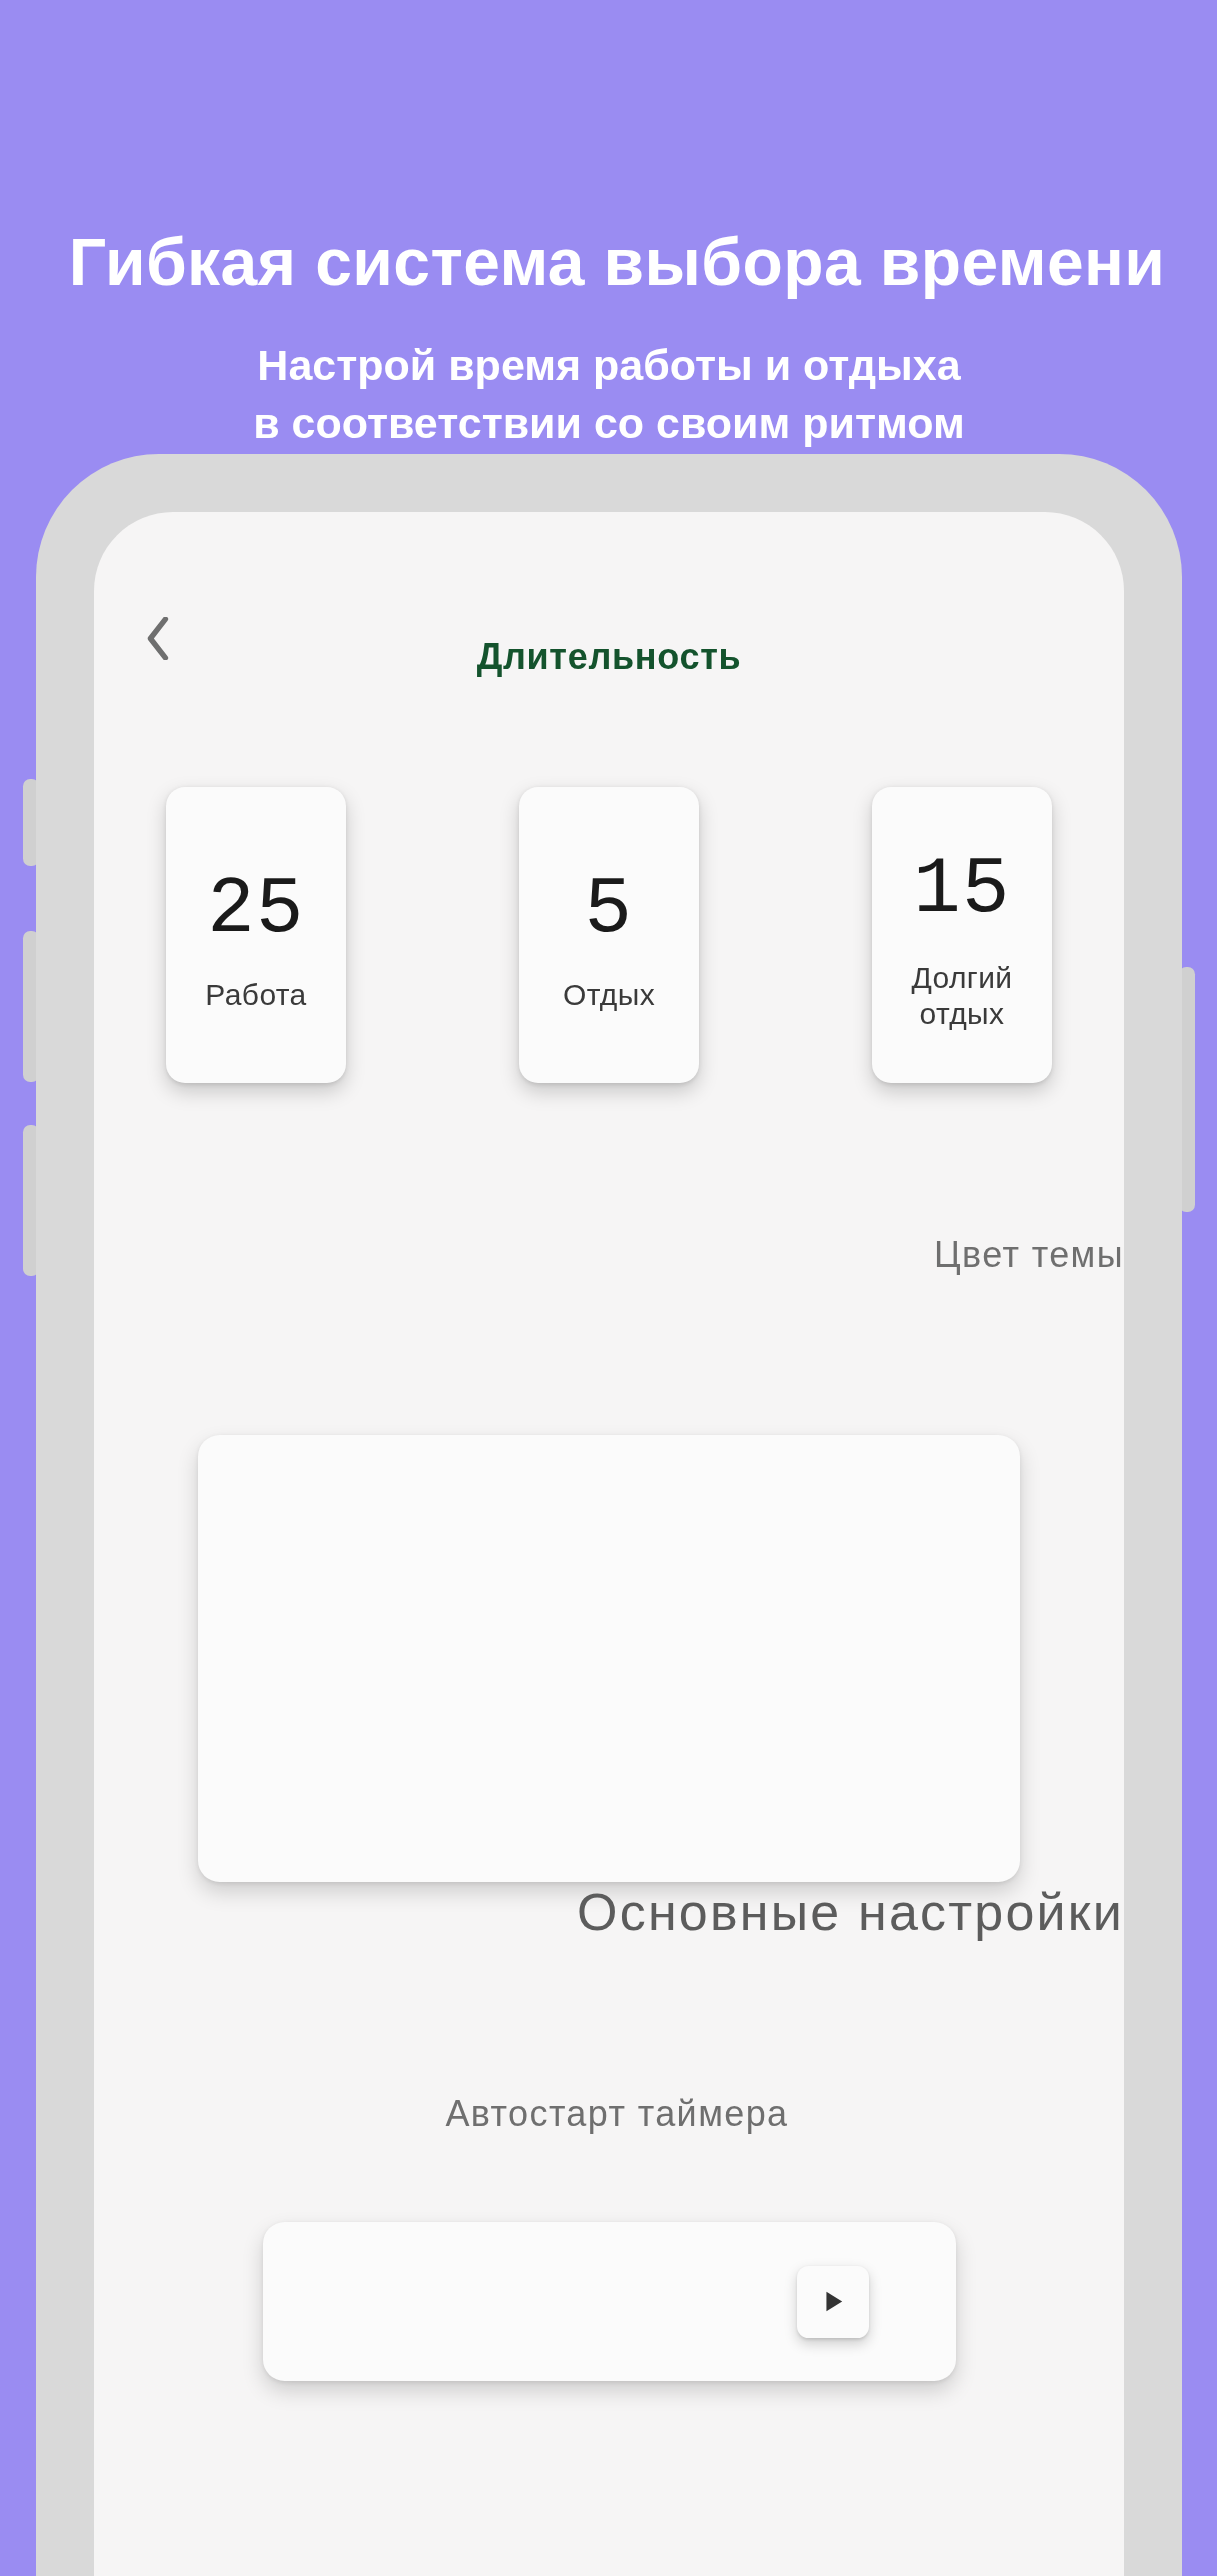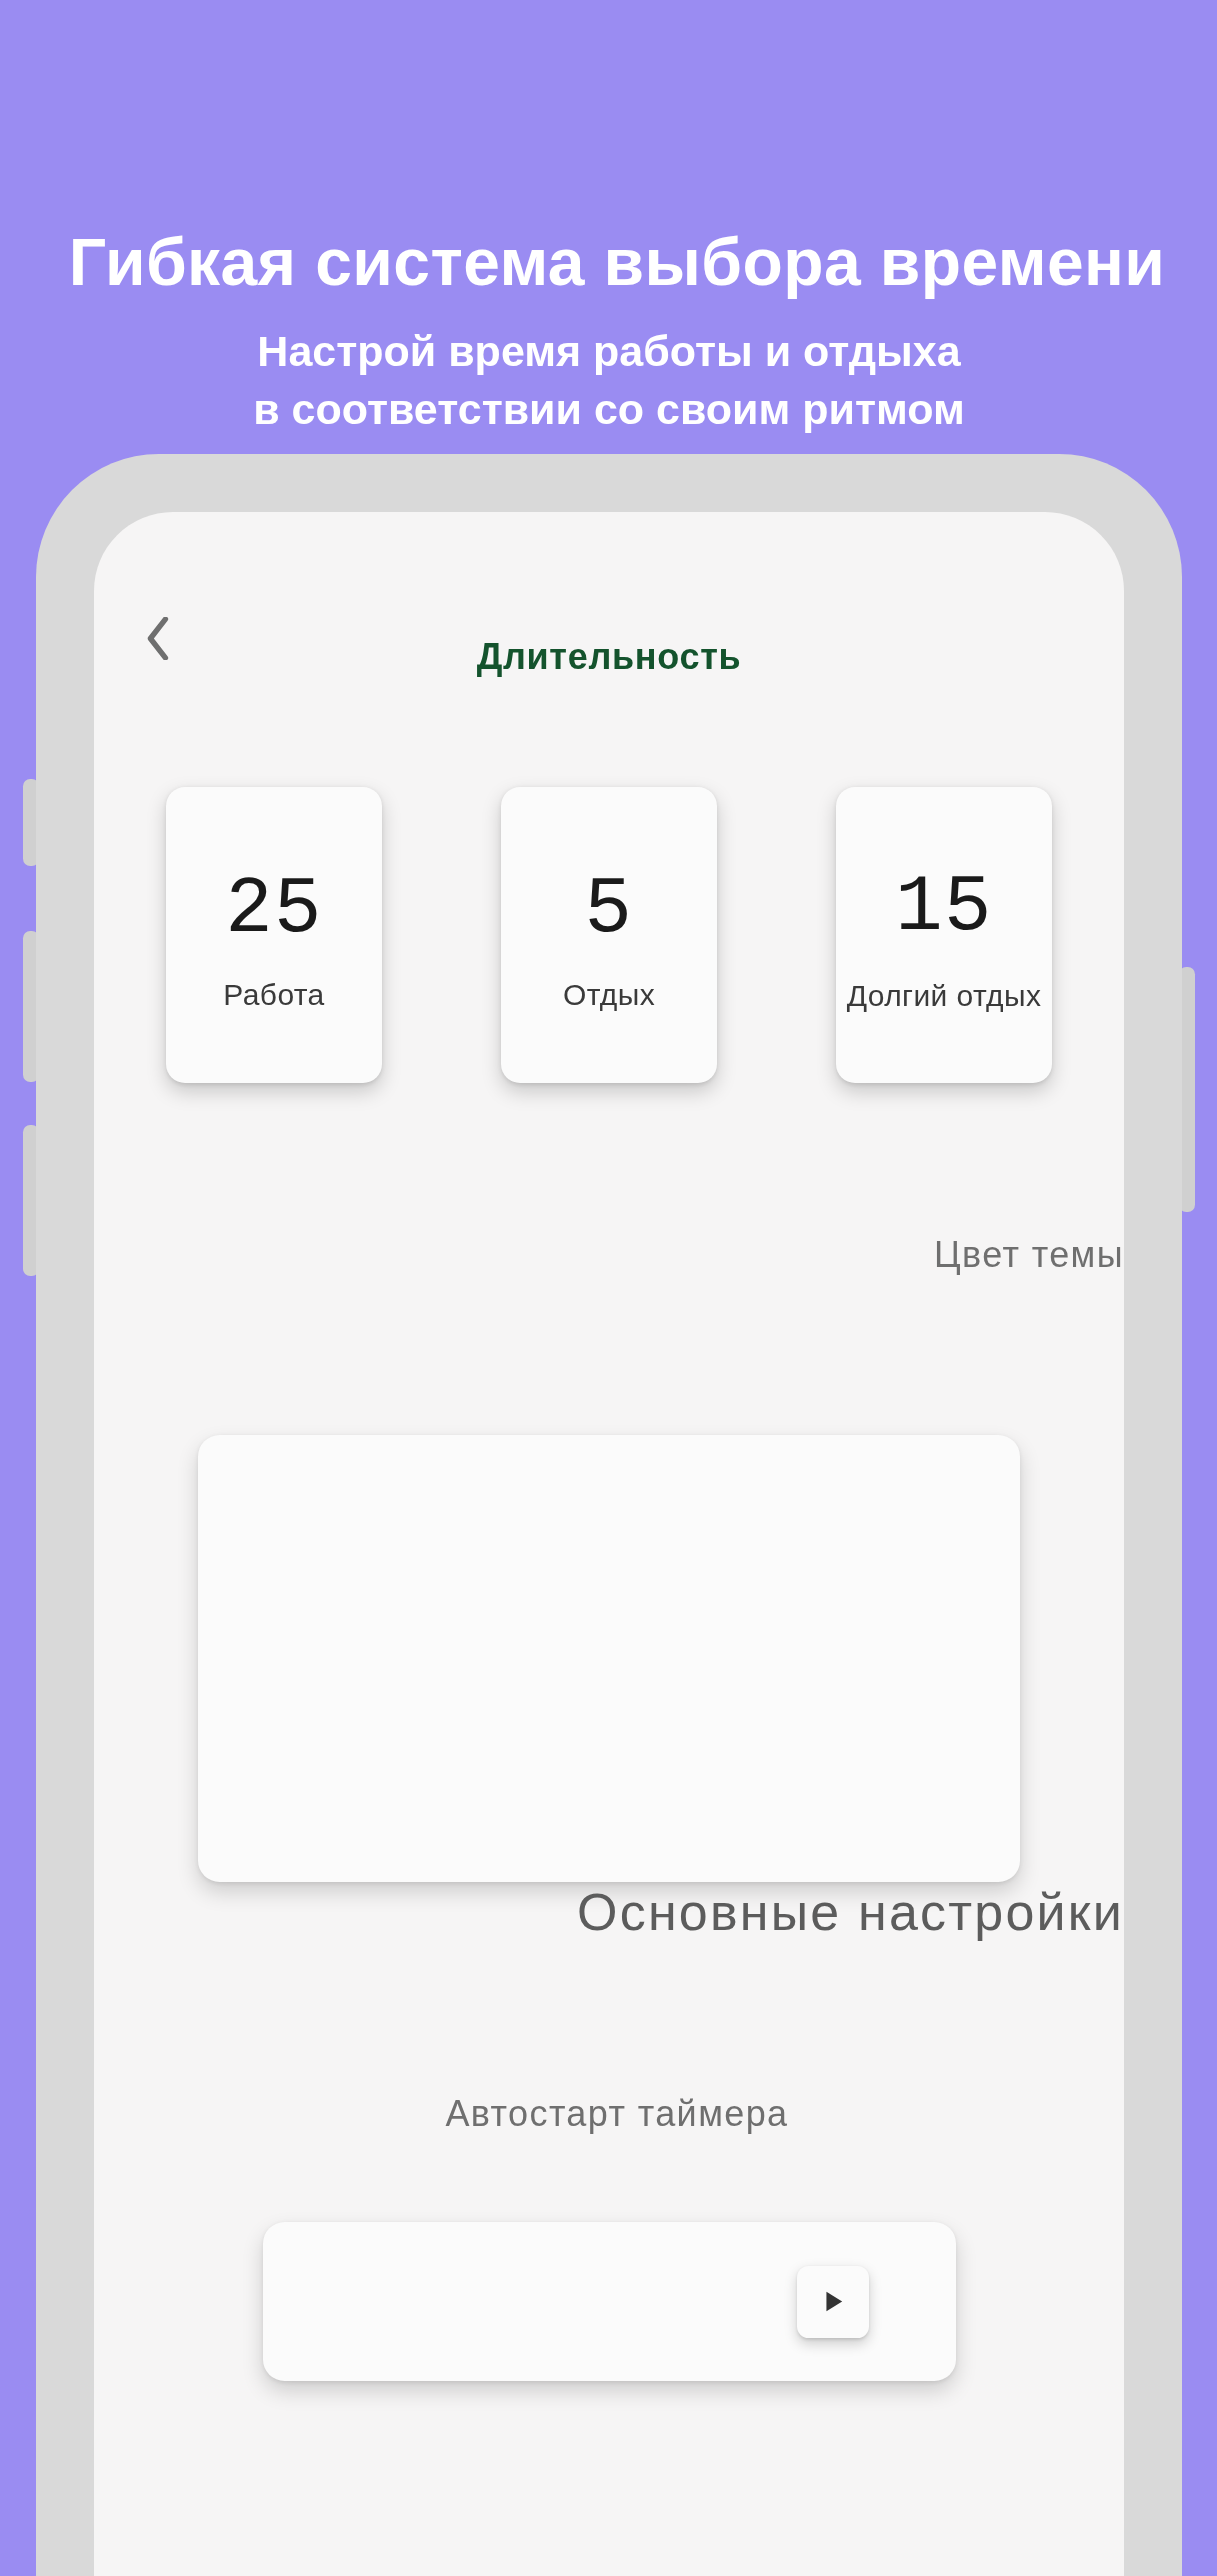--- a/index.html
+++ b/index.html
@@ -16,21 +16,21 @@
     left: 8px;
     width: 100%;
     text-align: center;
     color: #ffffff;
     font-weight: 700;
     font-size: 66px;
     letter-spacing: 0.4px;
   }
   .promo-subtitle {
     position: absolute;
-    top: 322px;
+    top: 336px;
     left: 0;
     width: 100%;
     text-align: center;
     color: #ffffff;
     font-weight: 600;
     font-size: 43px;
     line-height: 1.35;
   }
 
   
@@ -94,21 +94,21 @@
   }
 
   
   .cards-row {
     margin-top: 87px;
     display: flex;
     justify-content: space-between;
     padding: 0 72px;
   }
   .duration-card {
-    width: 216px;
+    width: 180px;
     height: 296px;
     background: #fbfbfb;
     border-radius: 19px;
     box-shadow: 0 8.7px 20px rgba(0,0,0,0.18), 0 1.4px 4.3px rgba(0,0,0,0.10);
     display: flex;
     flex-direction: column;
     align-items: center;
     justify-content: center;
     padding: 14.4px 7.2px;
   }

